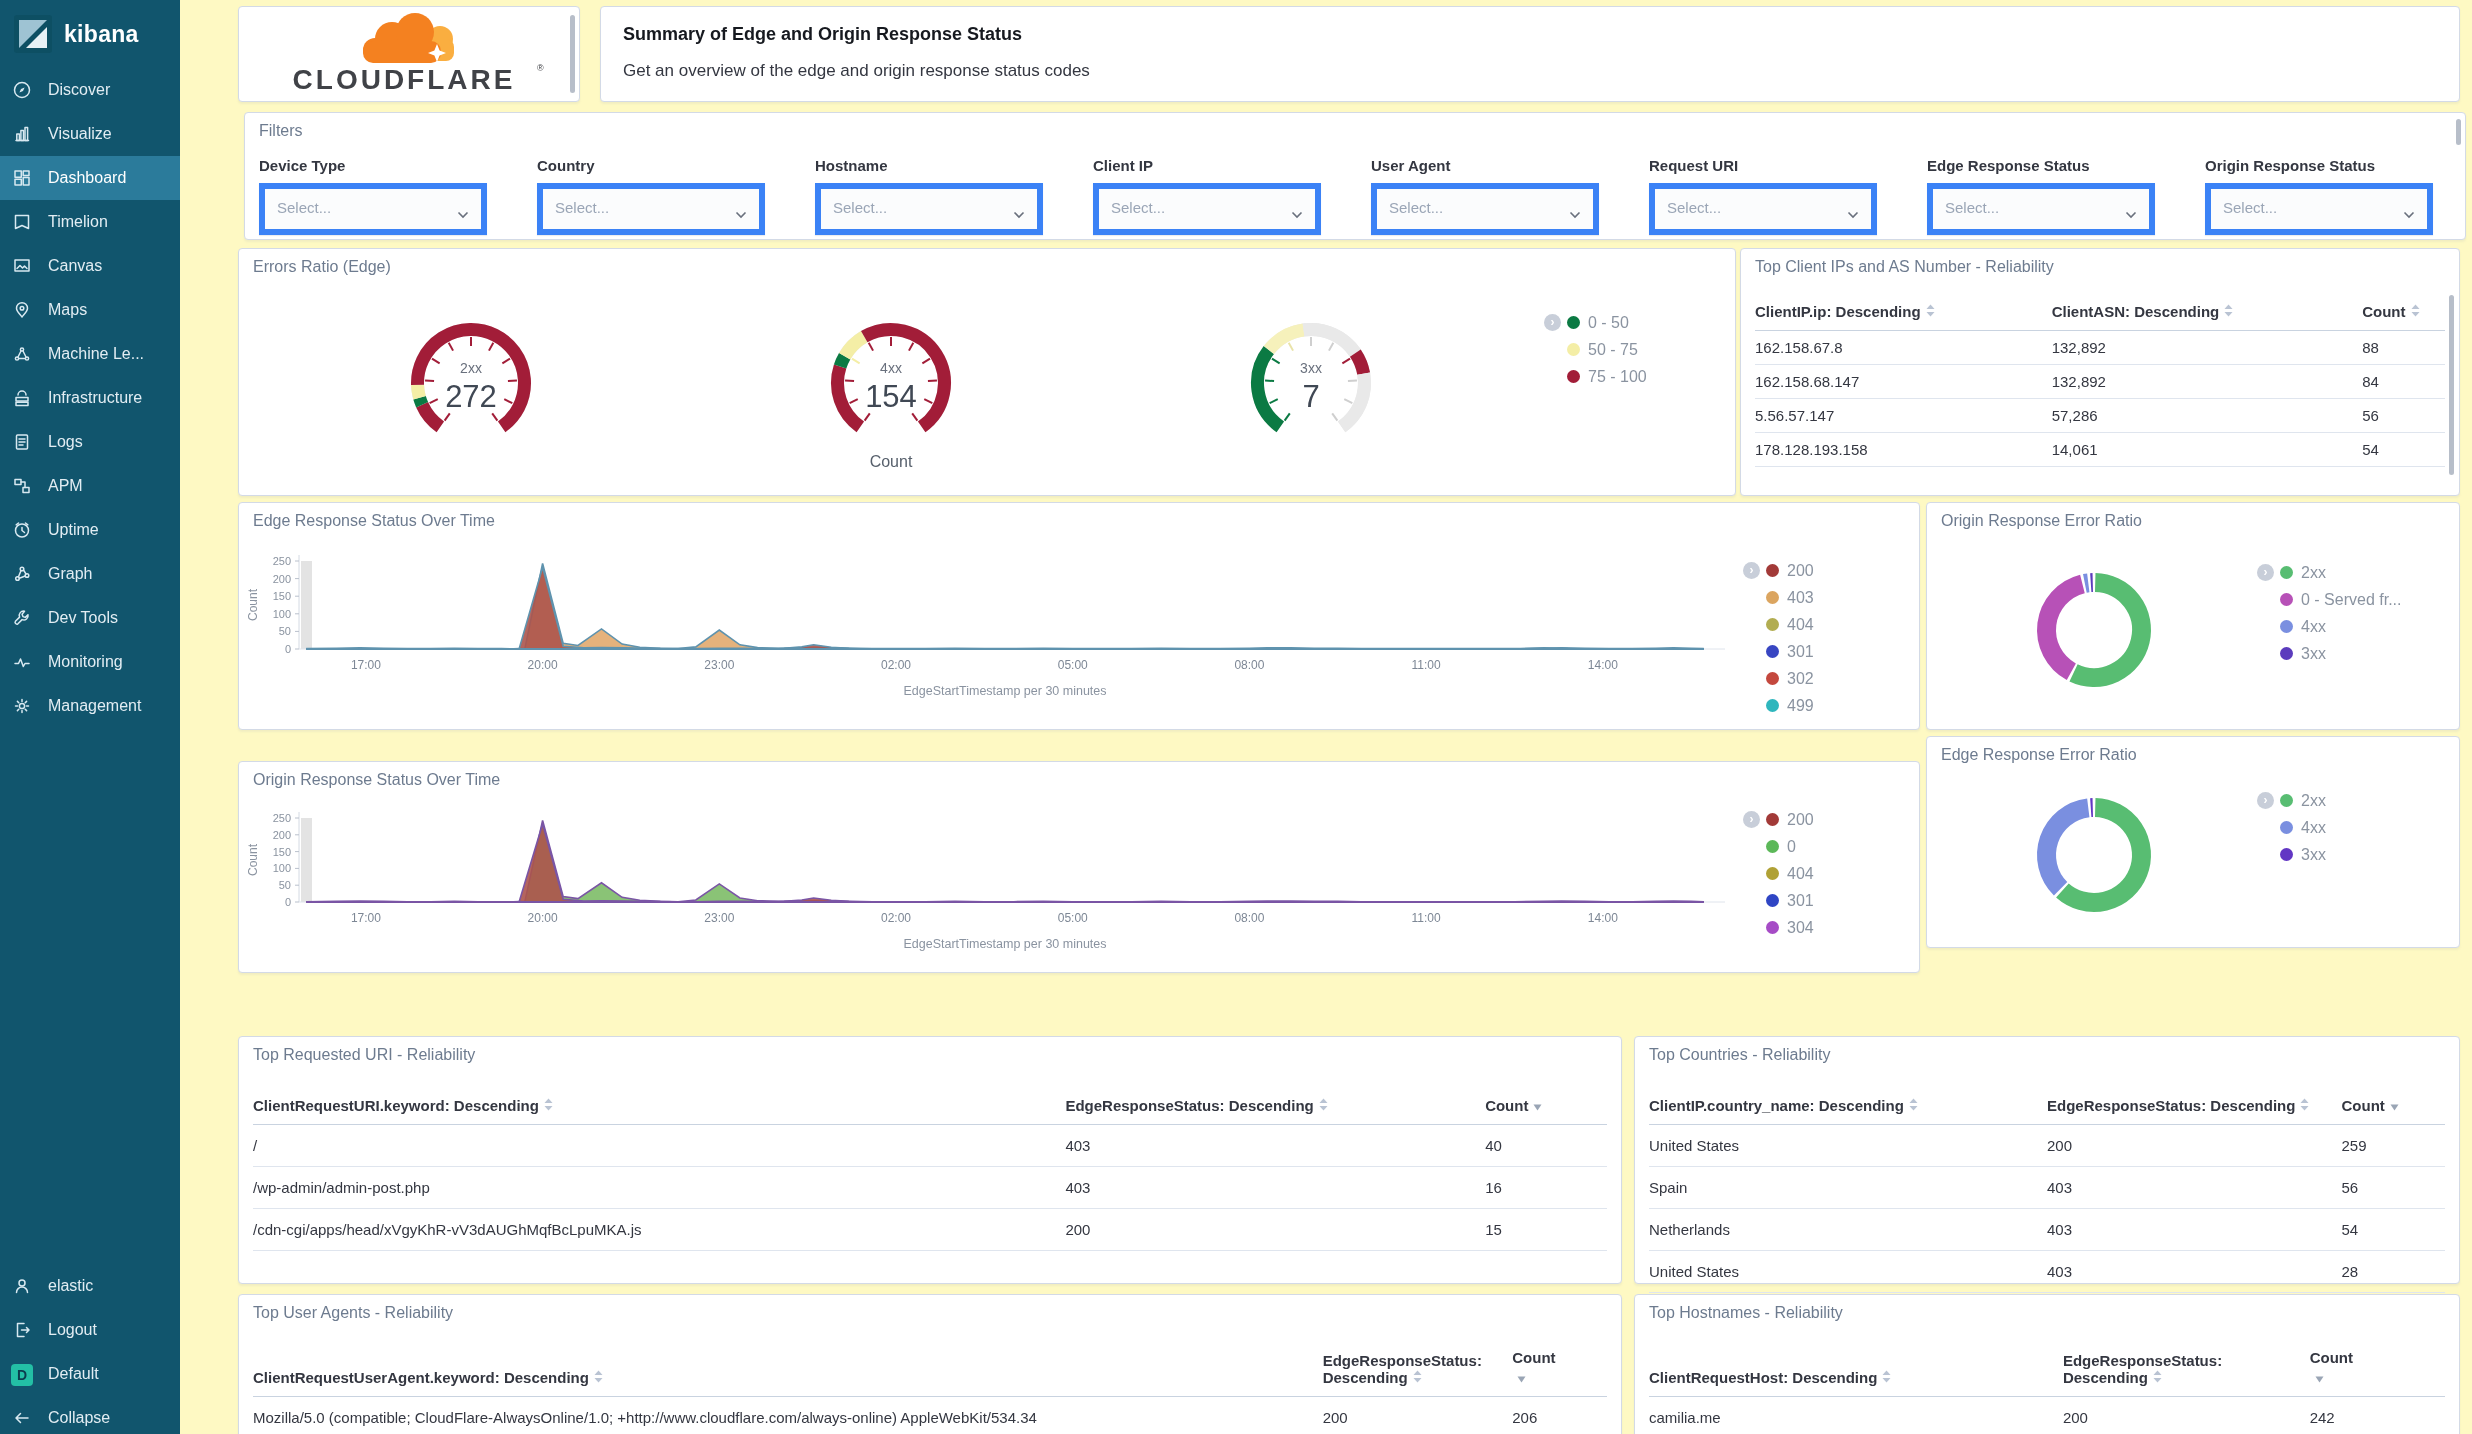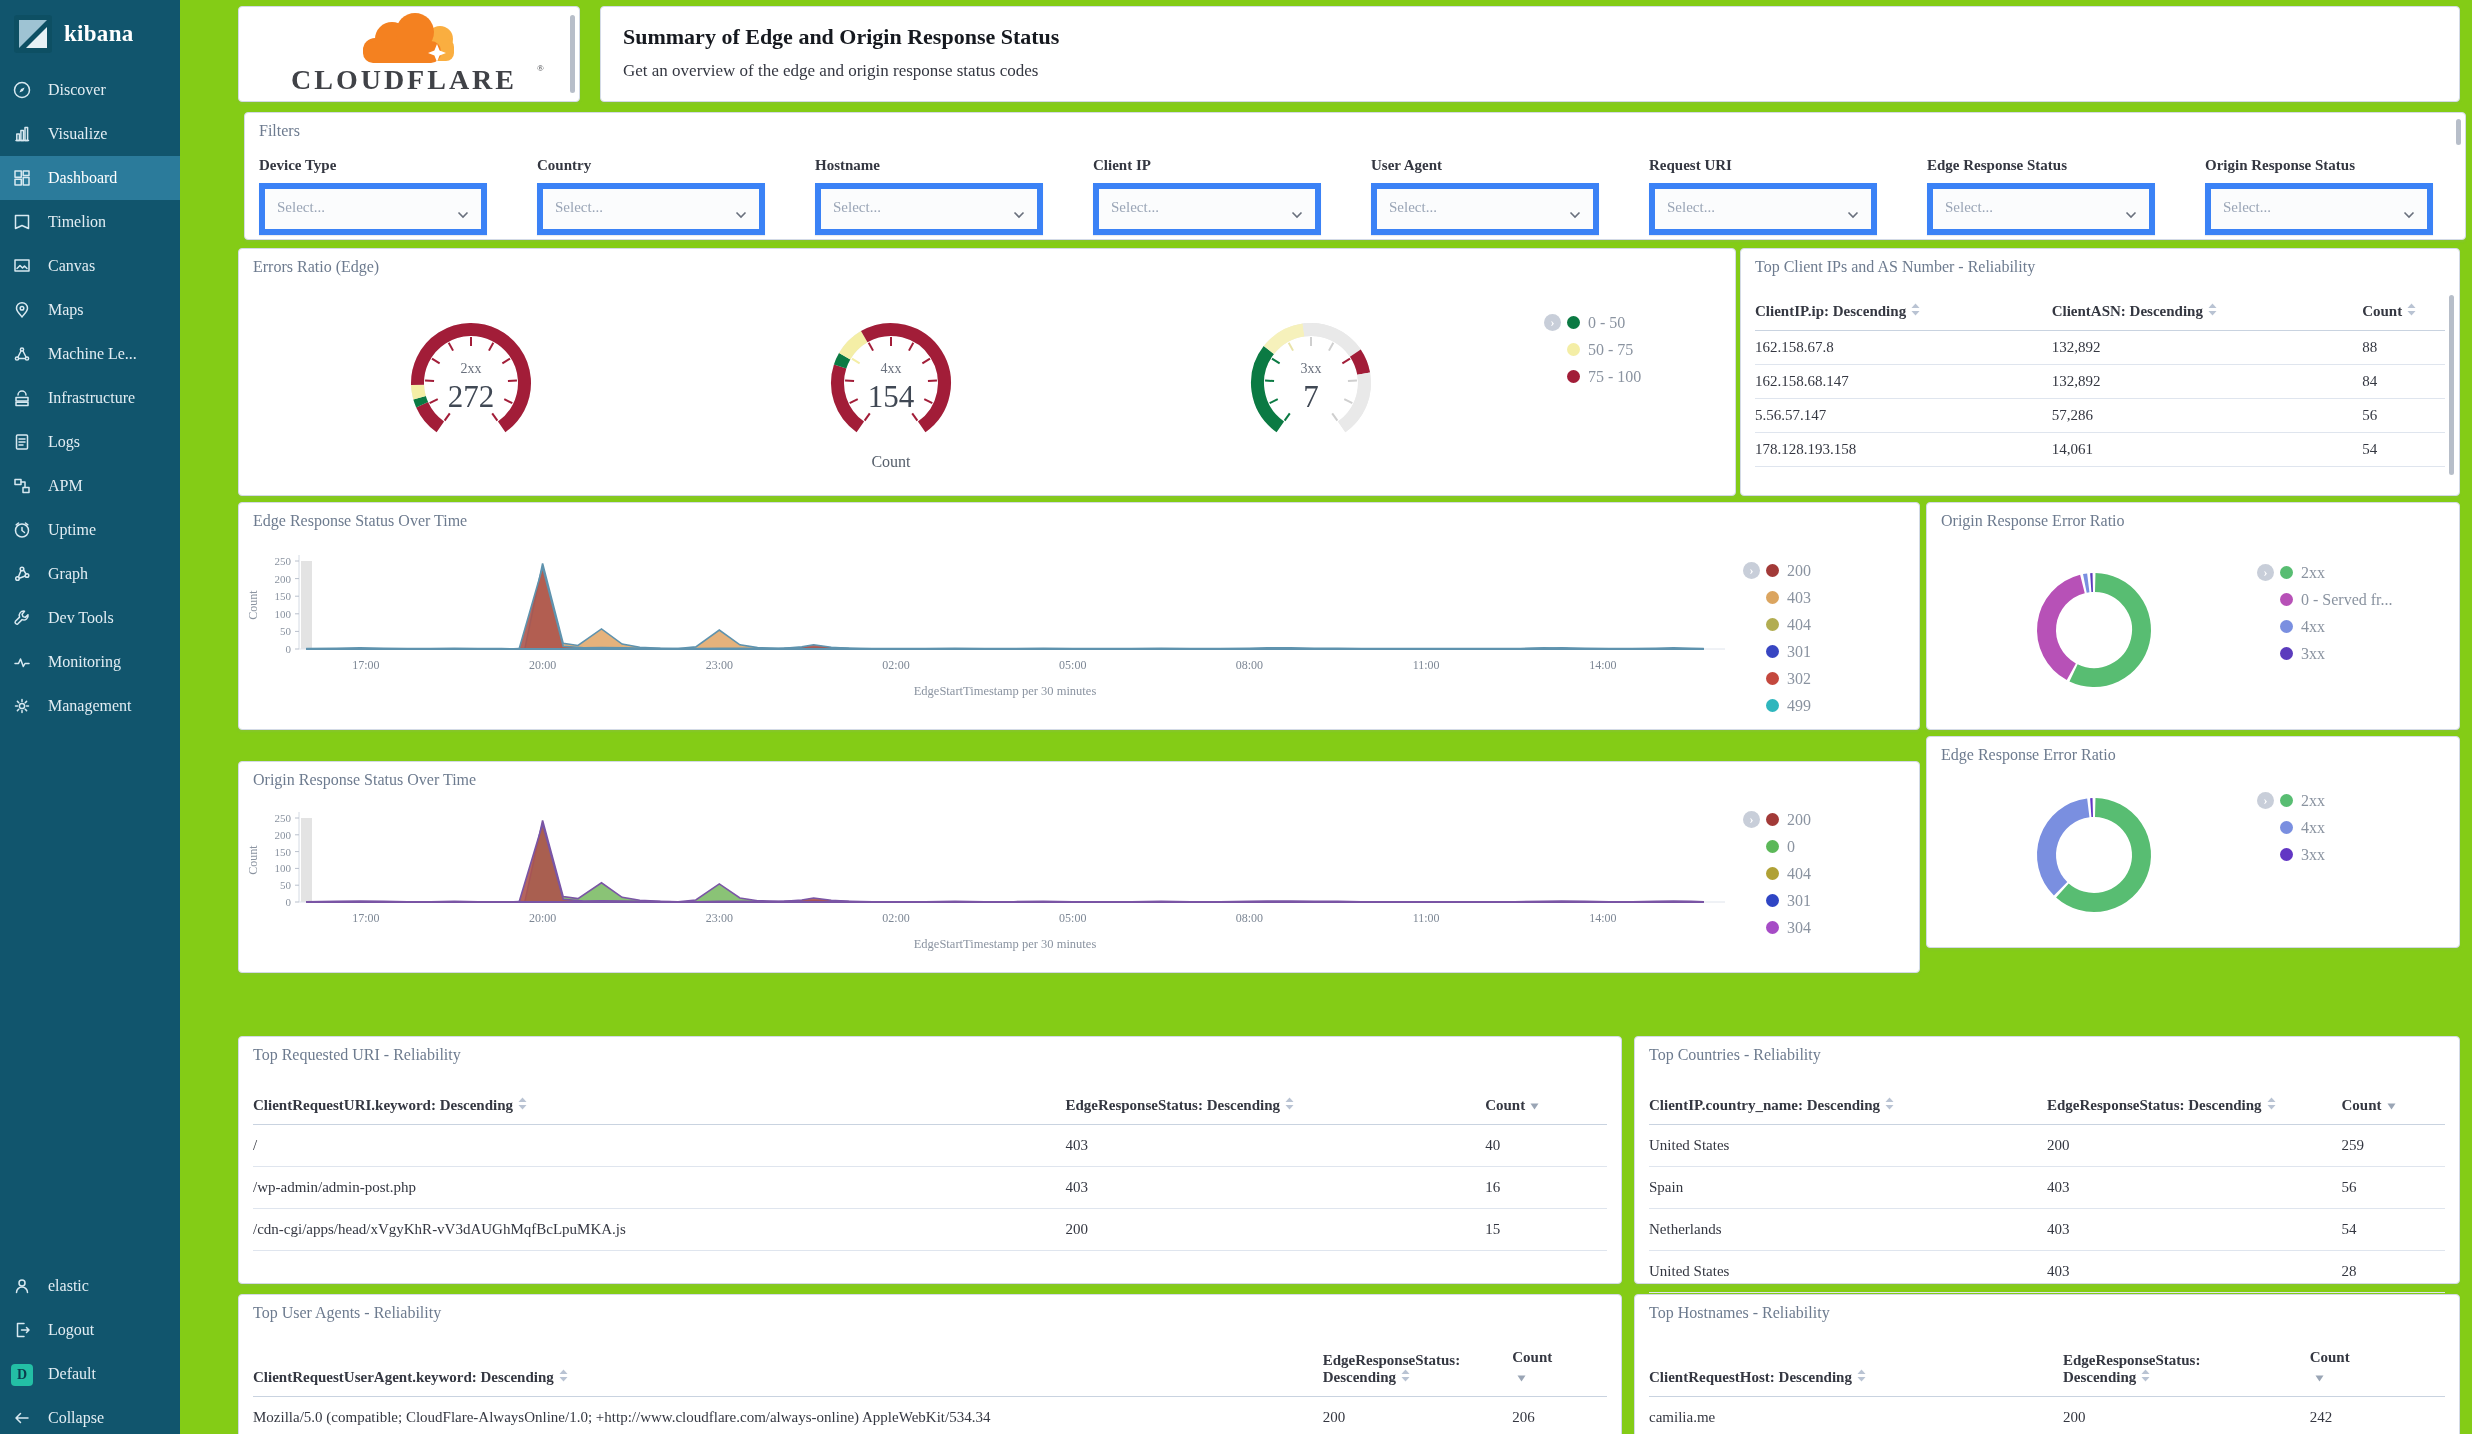--- a/index.html
+++ b/index.html
@@ -1,34 +1,34 @@
 <!DOCTYPE html>
 <html><head>
 <meta charset="utf-8">
 <style>
   html,body{margin:0;padding:0;background:#e8edf5;}
-  .stage{position:relative;width:2472px;height:1434px;overflow:hidden;background:#84cc16;
-         font-family:Liberation Serif, serif;color:#343741;}
+  .stage{position:relative;width:2472px;height:1434px;overflow:hidden;background:#fef9c3;
+         font-family:Liberation Sans, sans-serif;color:#343741;}
   
   .sidebar{position:absolute;left:0;top:0;width:180px;height:100%;background:#11556d;}
   .logo-row{display:flex;align-items:center;gap:12px;padding:15px 14px 13px 14px;}
   .brand{font-size:23px;font-weight:bold;color:#ffffff;letter-spacing:.3px;}
   .nav{position:absolute;top:68px;left:0;right:0;}
   .nav-item{display:flex;align-items:center;gap:16px;height:44px;padding:0 12px;font-size:16px;color:#e2edf3;cursor:pointer;}
   .nav-item.active{background:#2b7b9b;color:#fff;}
   .nav-ic{width:20px;height:20px;flex:none;display:flex;}
   .sb-footer{position:absolute;top:1264px;left:0;right:0;}
   .badge-d{width:22px;height:22px;border-radius:4px;background:#23bfa5;color:#0b3c4d;font-weight:bold;
            font-size:14px;display:flex;align-items:center;justify-content:center;flex:none;margin-left:-1px;}
   
   .panel{position:absolute;background:#fff;border:1px solid #d3dae6;border-radius:4px;box-shadow:0 2px 2px rgba(152,162,179,.12);}
   .ptitle{position:absolute;left:14px;top:9px;font-size:16px;color:#6d7b8f;white-space:nowrap;}
   .vthumb{position:absolute;width:5px;border-radius:3px;background:#aab3c0;opacity:.85;}
   
-  .hd-title{position:absolute;left:22px;top:17px;font-size:22px;font-weight:bold;color:#16191f;}
+  .hd-title{position:absolute;left:22px;top:17px;font-size:18px;font-weight:bold;color:#16191f;}
   .hd-sub{position:absolute;left:22px;top:54px;font-size:17px;color:#343741;}
   
   .fgroup{position:absolute;top:44px;width:228px;}
   .flabel{font-size:15px;font-weight:bold;color:#343741;height:26px;}
   .select{position:relative;height:40px;background:#fbfcfd;border:6px solid #3b82f6;border-radius:0;
           box-shadow:0 1px 1px rgba(152,162,179,.2);cursor:pointer;}
   .select .ph{position:absolute;left:12px;top:10px;font-size:15px;color:#9aa5b6;}
   .select .chev{position:absolute;right:12px;top:16px;}
   
   .legend{position:absolute;}

